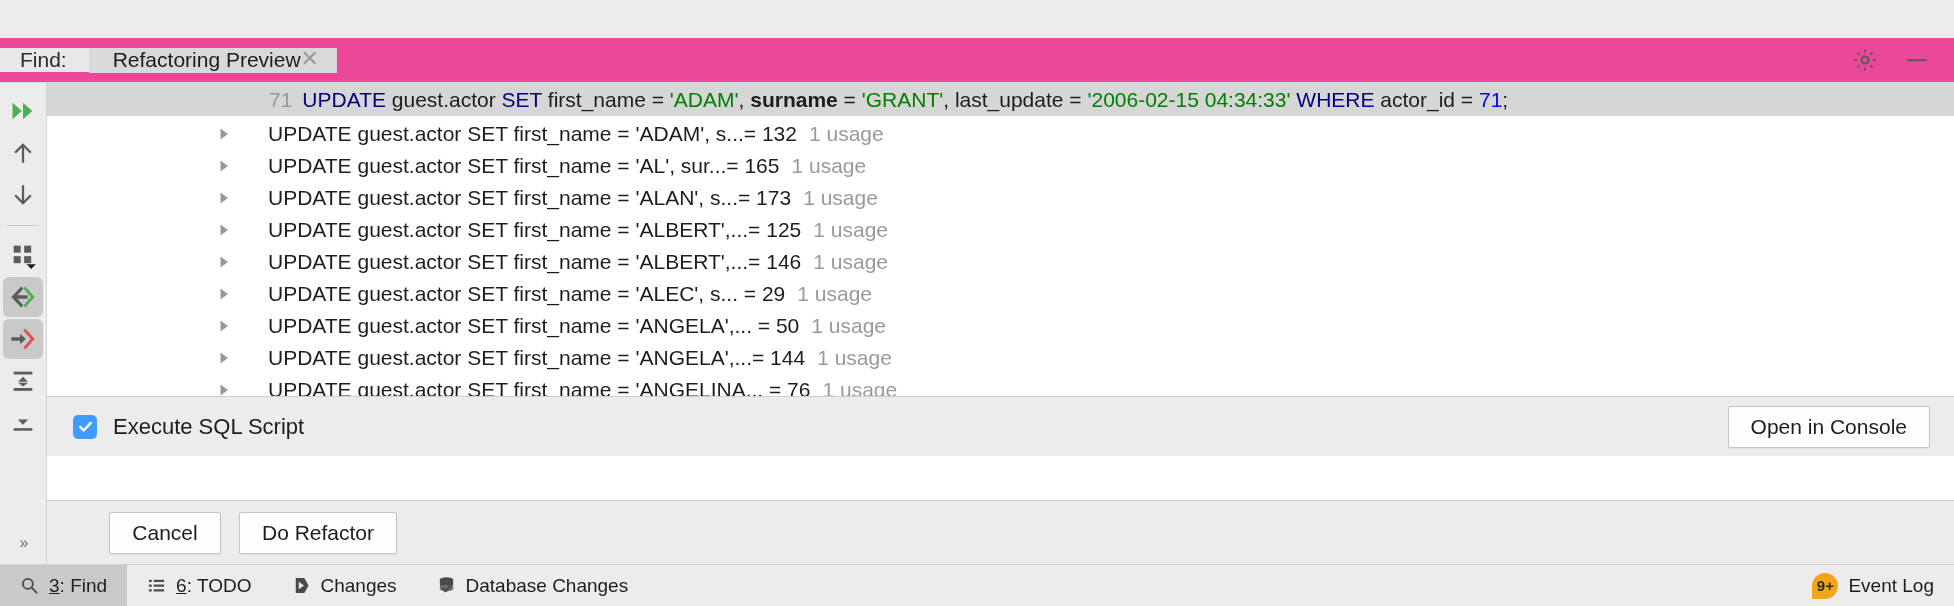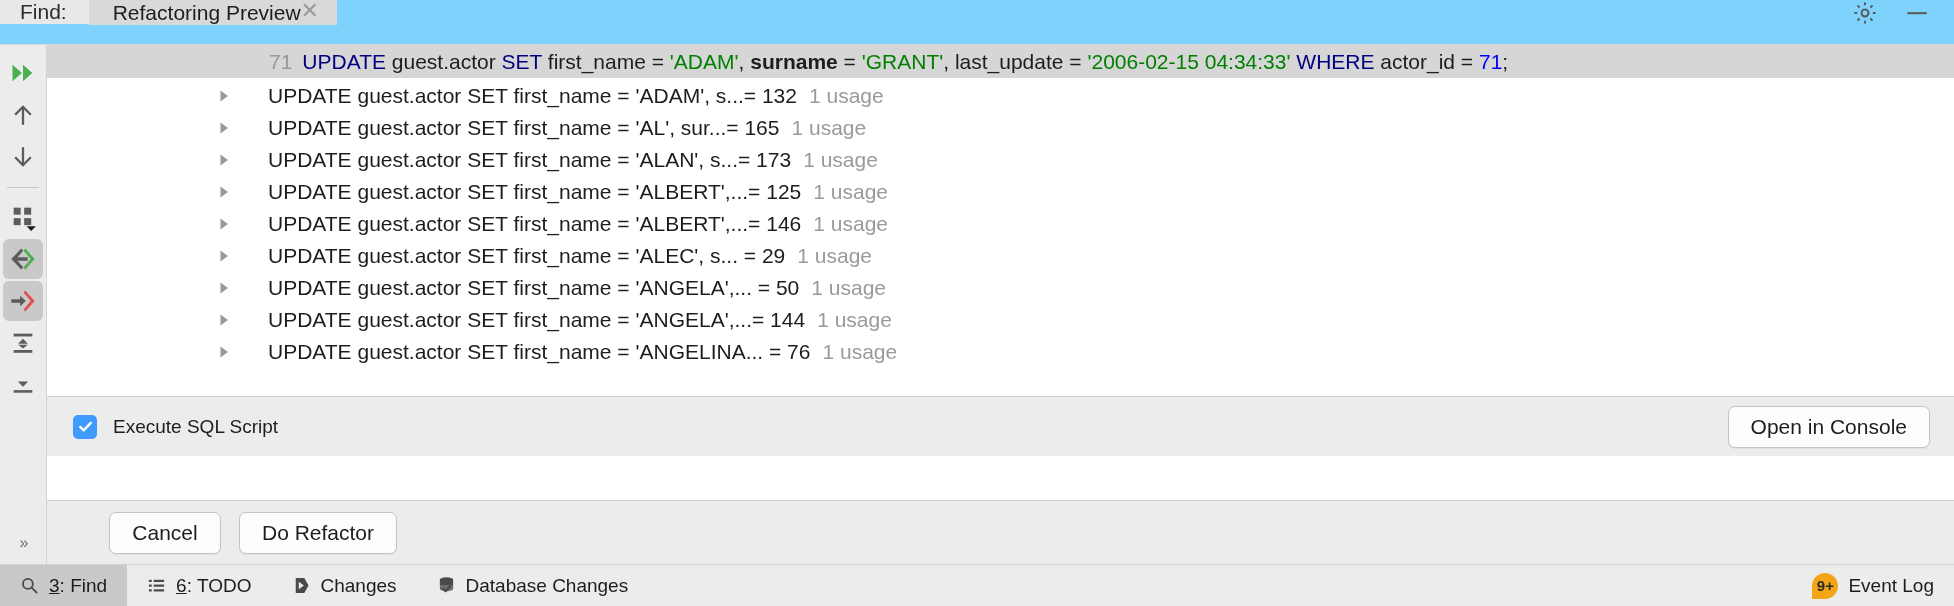--- a/index.html
+++ b/index.html
@@ -22,24 +22,25 @@
     background: #ececec;
     display: flex;
     flex-direction: column;
   }
 
   
   .tabbar {
     position: relative;
     height: 44px;
     min-height: 44px;
-    background: #7dd3fc;
-    display: flex;
-    align-items: flex-start;
+    background: #ec4899;
+    display: flex;
+    align-items: center;
     border-bottom: 1px solid #d6d6d6;
+    margin-top: 38px;
   }
   .find-label {
     display: flex;
     align-items: center;
     padding: 0 22px 0 20px;
     font-size: 21px;
     color: #2b2b2b;
     background: #e8e8e8;
   }
   .tab {
@@ -194,31 +195,31 @@
     width: 24px;
     height: 24px;
     border-radius: 5px;
     background: #3f9bfd;
     display: flex;
     align-items: center;
     justify-content: center;
   }
   .checkbox svg { display:block; }
   .check-label {
-    font-size: 19px;
+    font-size: 22px;
     color: #1d1d1d;
   }
   .optionbar-spacer { flex: 1; }
   .btn {
     font-family: "Liberation Sans", sans-serif;
     font-size: 21px;
     color: #1d1d1d;
     background: #fdfdfd;
     border: 1px solid #c4c4c4;
-    border-radius: 7px;
+    border-radius: 2px;
     padding: 8px 22px;
     box-shadow: 0 1px 0 rgba(0,0,0,0.05);
   }
 
   
   .actionbar {
     height: 63px;
     min-height: 63px;
     background: #ececec;
     border-top: 1px solid #cfcfcf;

